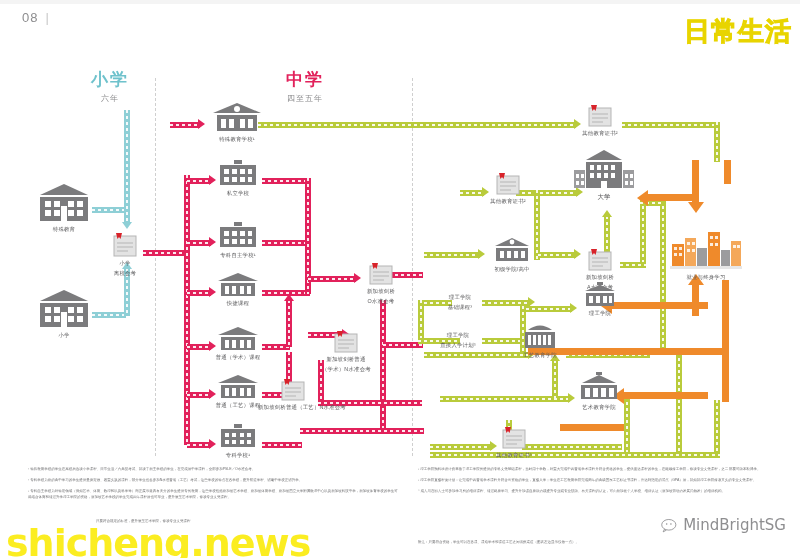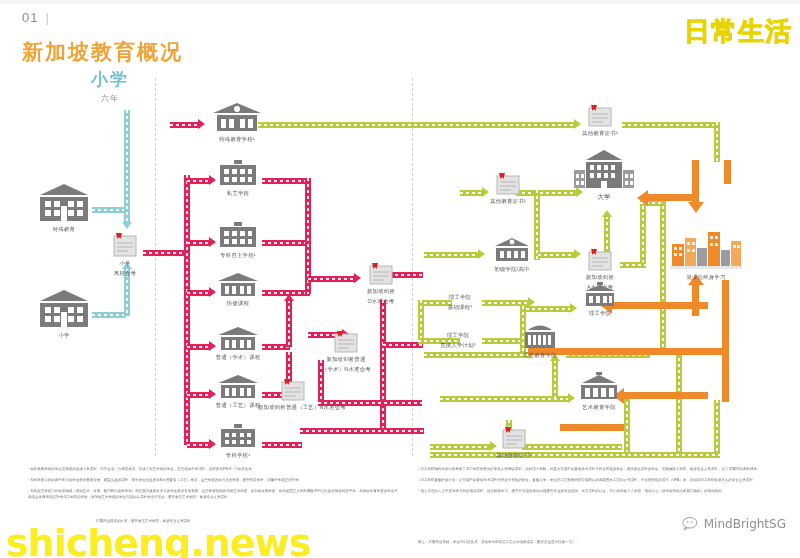--- a/index.html
+++ b/index.html
@@ -77,40 +77,43 @@
   #fn-left{left:28px;top:466px;width:372px;}
   #fn-right{left:418px;top:466px;width:368px;}
   #fn-note{left:418px;top:540px;width:368px;font-size:3.5px;color:#6d6d6f;}
   #fn-note2{left:96px;top:519px;width:300px;font-size:3.5px;color:#6d6d6f;}
 
   
   #wm-shicheng{left:6px;top:521px;font-size:38px;font-weight:bold;color:#fbed21;letter-spacing:-1px;
     font-family:"DejaVu Sans",sans-serif;}
   #wm-lion{right:8px;top:14px;font-size:26px;font-weight:bold;color:#fdf000;letter-spacing:1px;
     -webkit-text-stroke:1px #e8d400;}
-  #wm-mind{right:14px;top:516px;display:flex;align-items:center;gap:5px;color:#8e8e90;font-size:12px;
+  #wm-mind{right:14px;top:516px;display:flex;align-items:center;gap:5px;color:#8e8e90;font-size:15px;
     font-family:"DejaVu Sans",sans-serif;}
   #wm-mind .wechat{width:17px;height:15px;}
   #wm-top-hairline{left:0;top:0;width:800px;height:4px;background:#f4f4f4;}
 </style>
 </head>
 <body>
 
 <div id="stage">
 
   <div class="abs" id="wm-top-hairline"></div>
 
   <div class="abs" id="pagenum">
-    <span>01</span><span class="bar">|</span>
-  </div>
-  <div class="abs" id="maintitle">新加坡教育概况</div>
+    <span>08</span><span class="bar">|</span>
+  </div>
 
   <div class="abs" id="st-pri">
     <div class="stageTitle">小学</div>
     <div class="stageSub">六年</div>
+  </div>
+  <div class="abs" id="st-sec">
+    <div class="stageTitle">中学</div>
+    <div class="stageSub">四至五年</div>
   </div>
 
   <div class="abs vsep" style="left:155px;top:78px;height:378px;"></div>
   <div class="abs vsep" style="left:412px;top:78px;height:378px;"></div>
 
   <div class="seg h teal abs" style="left:92px;top:207px;width:36px;"></div>
   <div class="seg v teal abs" style="left:124px;top:110px;height:113px;"></div>
   <div class="arw t d abs" style="left:122px;top:222px;"></div>
   <div class="seg h teal abs" style="left:92px;top:312px;width:34px;"></div>
   <div class="seg v teal abs" style="left:124px;top:268px;height:48px;"></div>

